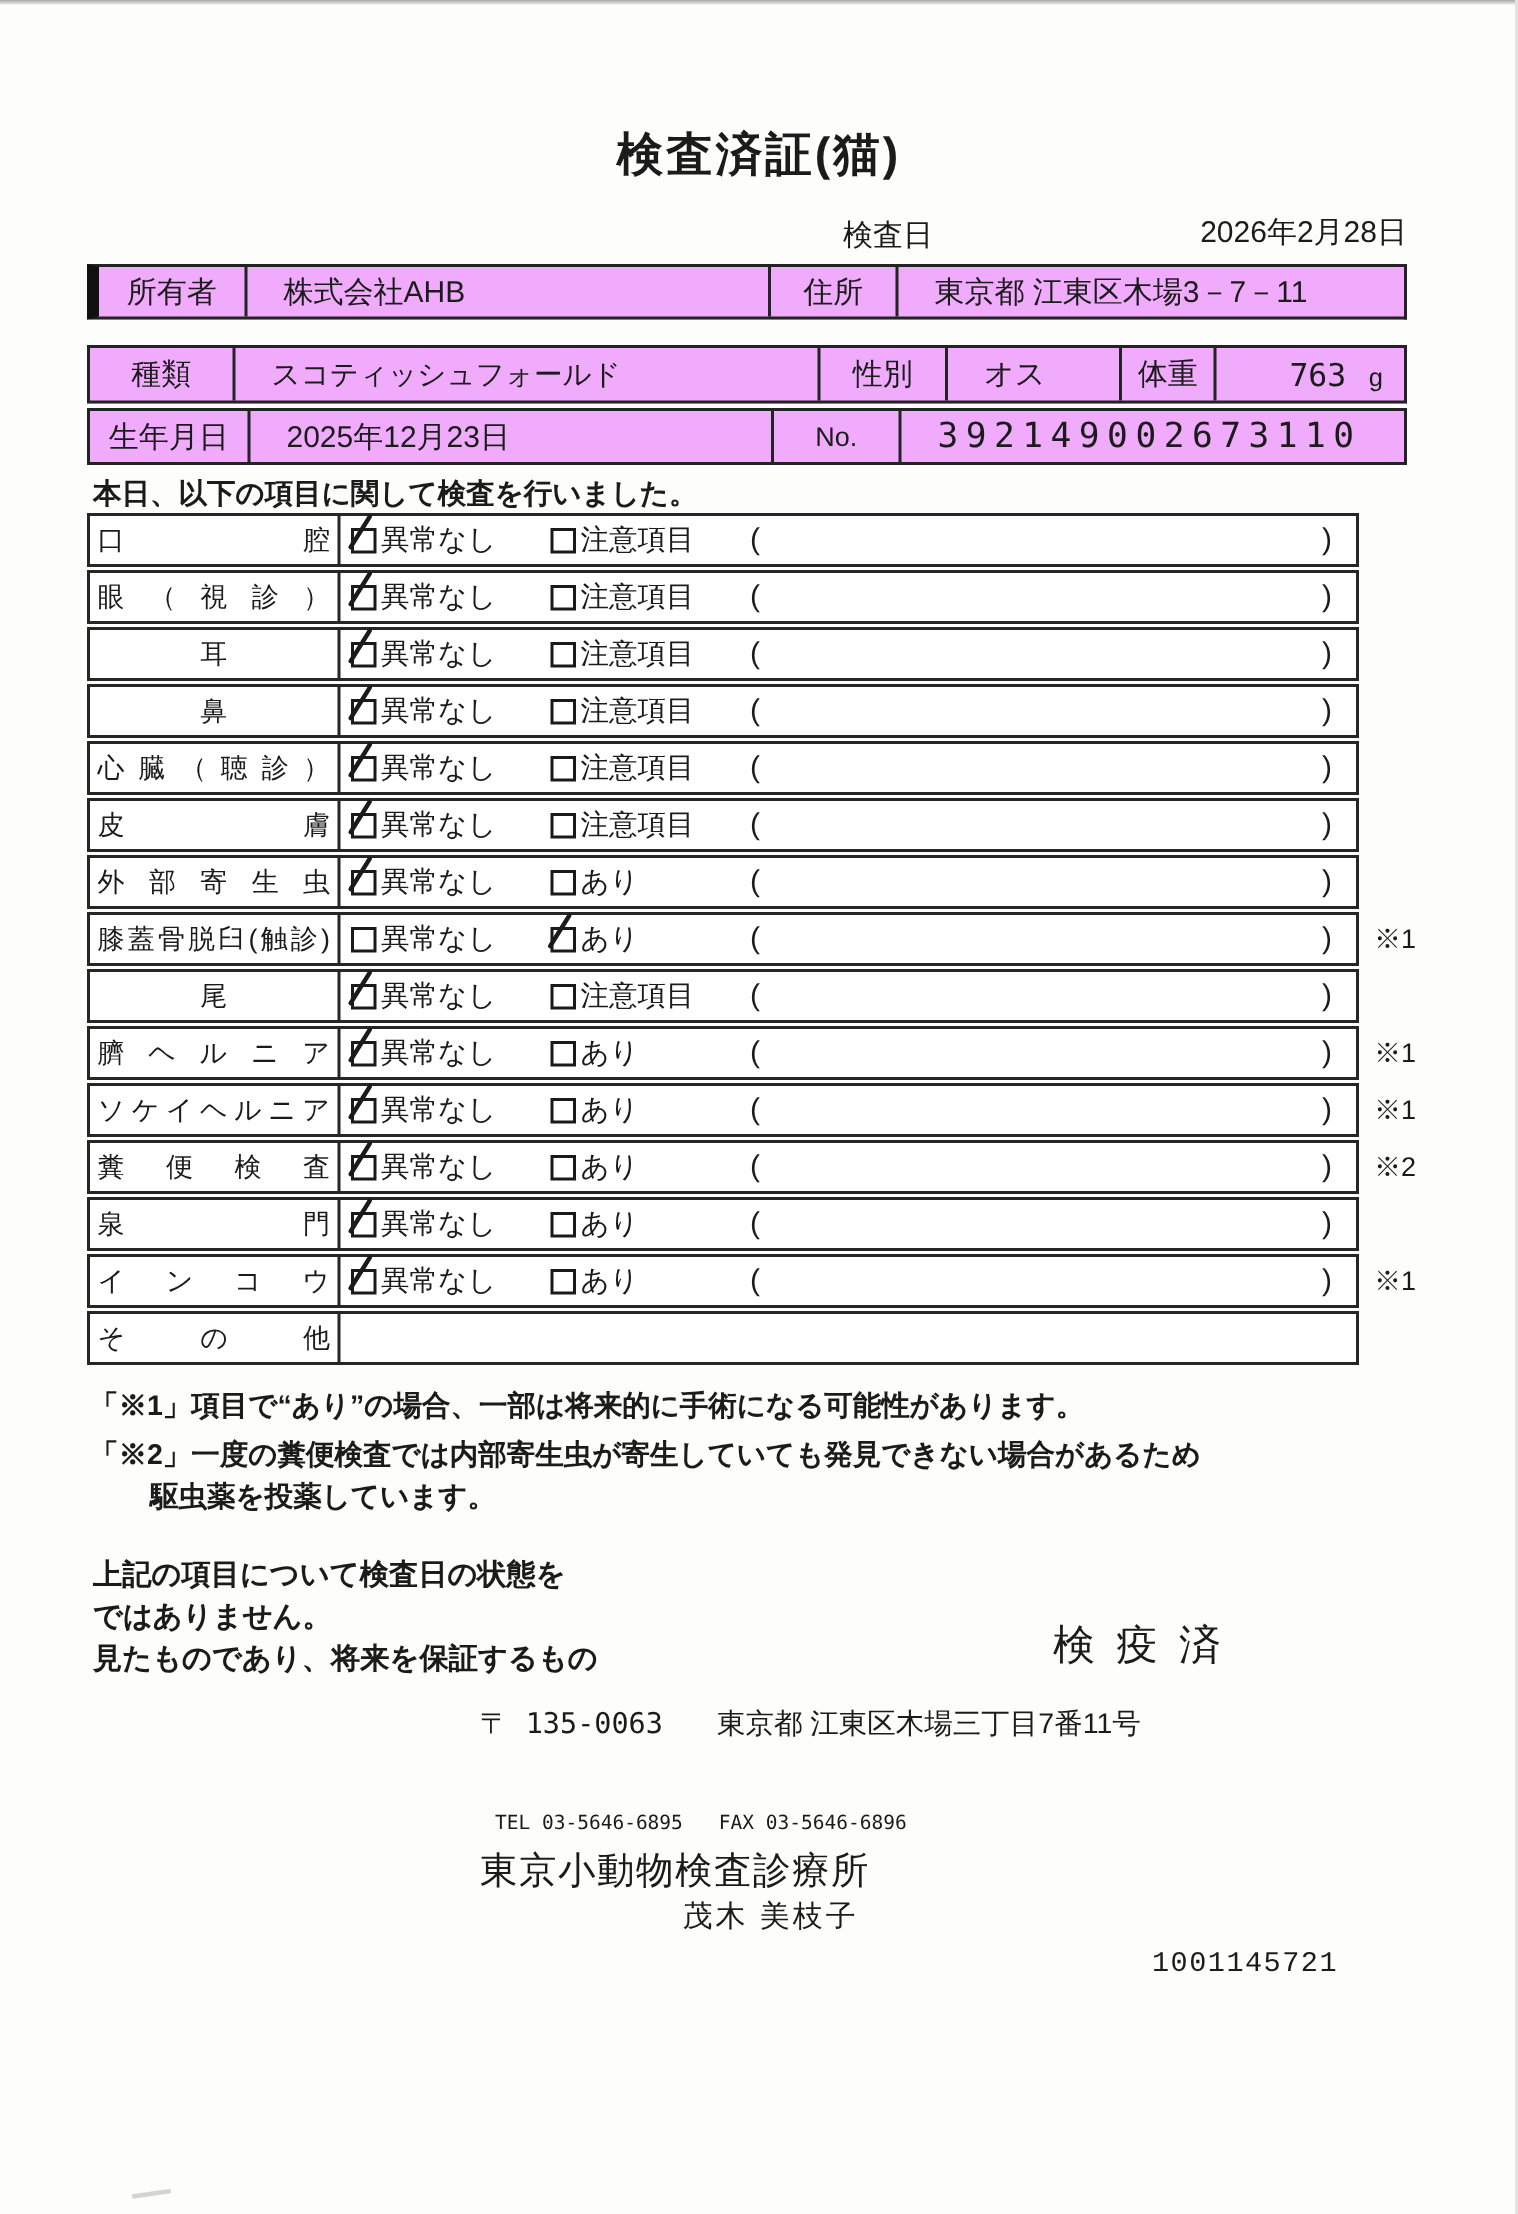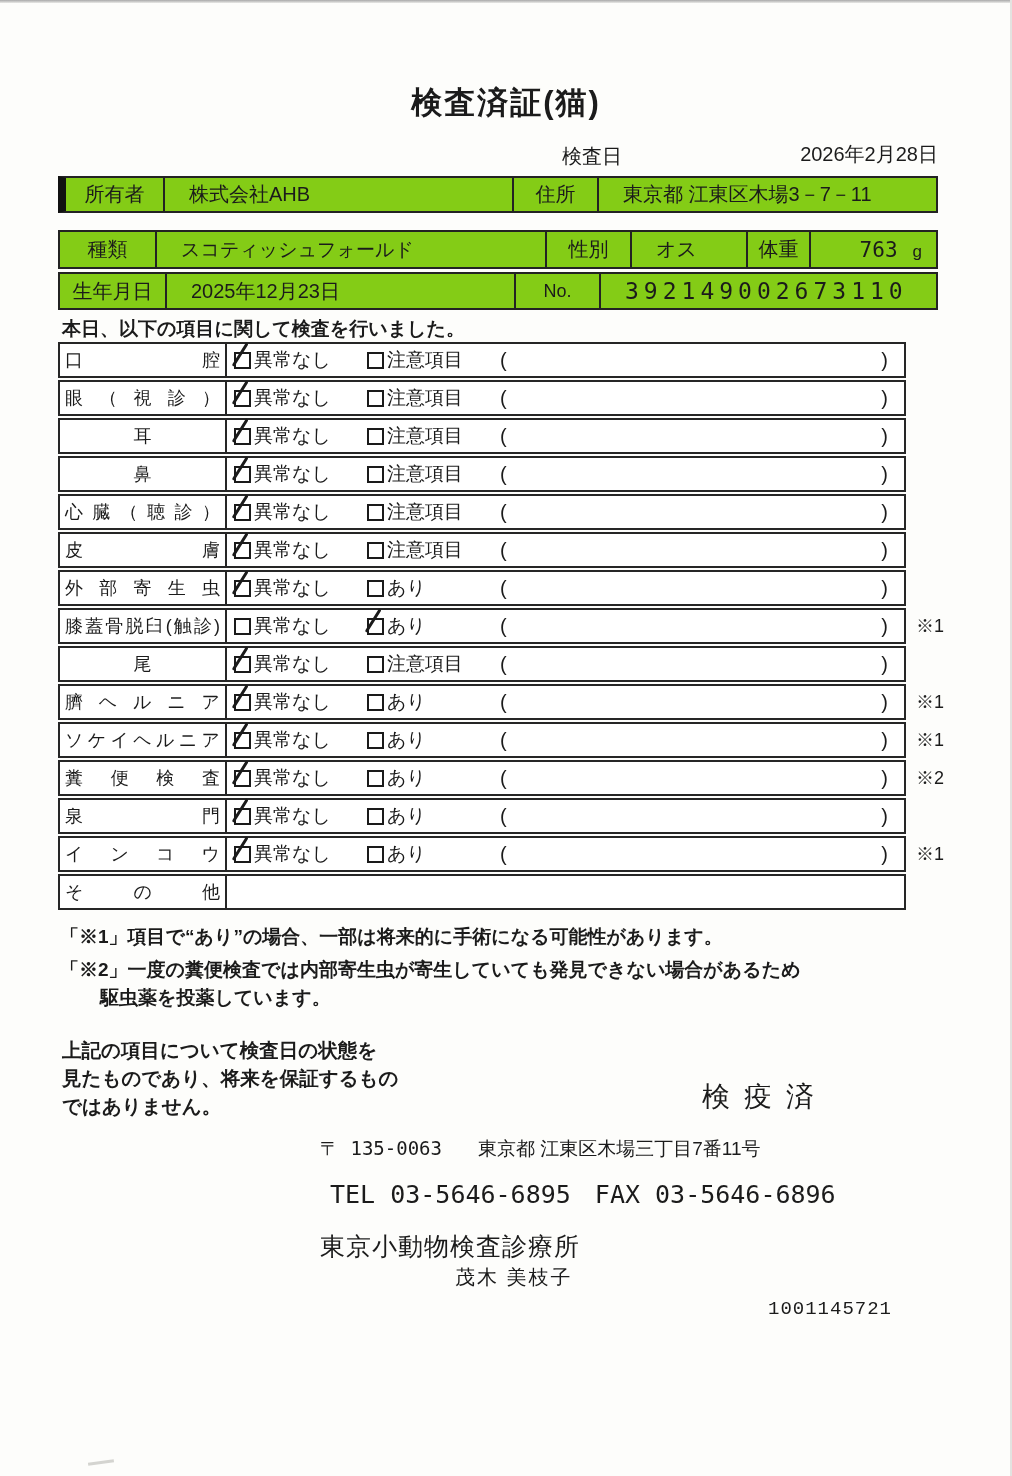--- a/index.html
+++ b/index.html
@@ -13,21 +13,21 @@
     background:linear-gradient(#a9a9a9,#e9e9e7); }
   .scan-right { position:absolute; top:0; right:0; bottom:0; width:2px; background:#e3e3e0; }
 
   .title { position:absolute; top:82px; left:0; width:100%; text-align:center;
     font-size:31px; font-weight:bold; letter-spacing:2px; }
 
   .date-label { position:absolute; top:143px; left:562px; font-size:20px; }
   .date-value { position:absolute; top:141px; left:760px; width:178px; text-align:right; font-size:20px; }
 
   .tbl { position:absolute; left:58px; width:880px; display:flex;
-    border:2px solid #232323; box-sizing:border-box; background:#84cc16; }
+    border:2px solid #232323; box-sizing:border-box; background:#f0abfc; }
   .cell { border-right:2px solid #232323; box-sizing:border-box;
     display:flex; align-items:center; font-size:20px; }
   .cell.last { border-right:none; }
   .cell.lab { justify-content:center; }
   .cell.val { padding-left:10px;margin-left:14px; }
 
   .t-owner { top:176px; height:37px; border-left:8px solid #111; }
   .t-owner .c1 { width:99px; }
   .t-owner .c2 { width:335px; }
   .t-owner .c3 { width:85px; }
@@ -81,21 +81,21 @@
 
   .disc { position:absolute; left:62px; top:1036px; font-size:19.5px;
     font-weight:600; line-height:28px; }
 
   .stamp { position:absolute; left:702px; top:1078px; font-size:28px;
     letter-spacing:14px; }
 
   .postal-line { position:absolute; top:1136px; left:320px; font-size:19px;
     display:flex; gap:36px; }
   .postal-code { font-family:"DejaVu Sans Mono", monospace; }
-  .tel-line { position:absolute; top:1180px; left:330px; font-size:25px;
+  .tel-line { position:absolute; top:1208px; left:330px; font-size:13px;
     font-family:"DejaVu Sans Mono", monospace; display:flex; gap:24px; }
   .clinic-name { position:absolute; top:1230px; left:320px; font-size:25px;
     letter-spacing:1px; }
   .signer { position:absolute; top:1264px; left:455px; font-size:20px;
     letter-spacing:2px; }
   .serial { position:absolute; top:1298px; left:768px; font-size:19px;
     font-family:Liberation Mono, monospace; letter-spacing:1px; }
   .scan-mark { position:absolute; left:88px; top:1461px; width:26px; height:3px;
     background:#d4d4d0; transform:rotate(-8deg); }
 </style>
@@ -485,22 +485,22 @@
     <div class="exam-note"></div>
   </div>
 </div>
 
 <div class="fn1">「※1」項目で“あり”の場合、一部は将来的に手術になる可能性があります。</div>
 <div class="fn2">「※2」一度の糞便検査では内部寄生虫が寄生していても発見できない場合があるため</div>
 <div class="fn3">駆虫薬を投薬しています。</div>
 
 <div class="disc">
   <div>上記の項目について検査日の状態を</div>
+  <div>ではありません。</div>
   <div>見たものであり、将来を保証するもの</div>
-  <div>ではありません。</div>
 </div>
 
 <div class="stamp">検疫済</div>
 
 <div class="postal-line">
   <span class="postal-code">〒 135-0063</span>
   <span>東京都 江東区木場三丁目7番11号</span>
 </div>
 
 <div class="tel-line">

